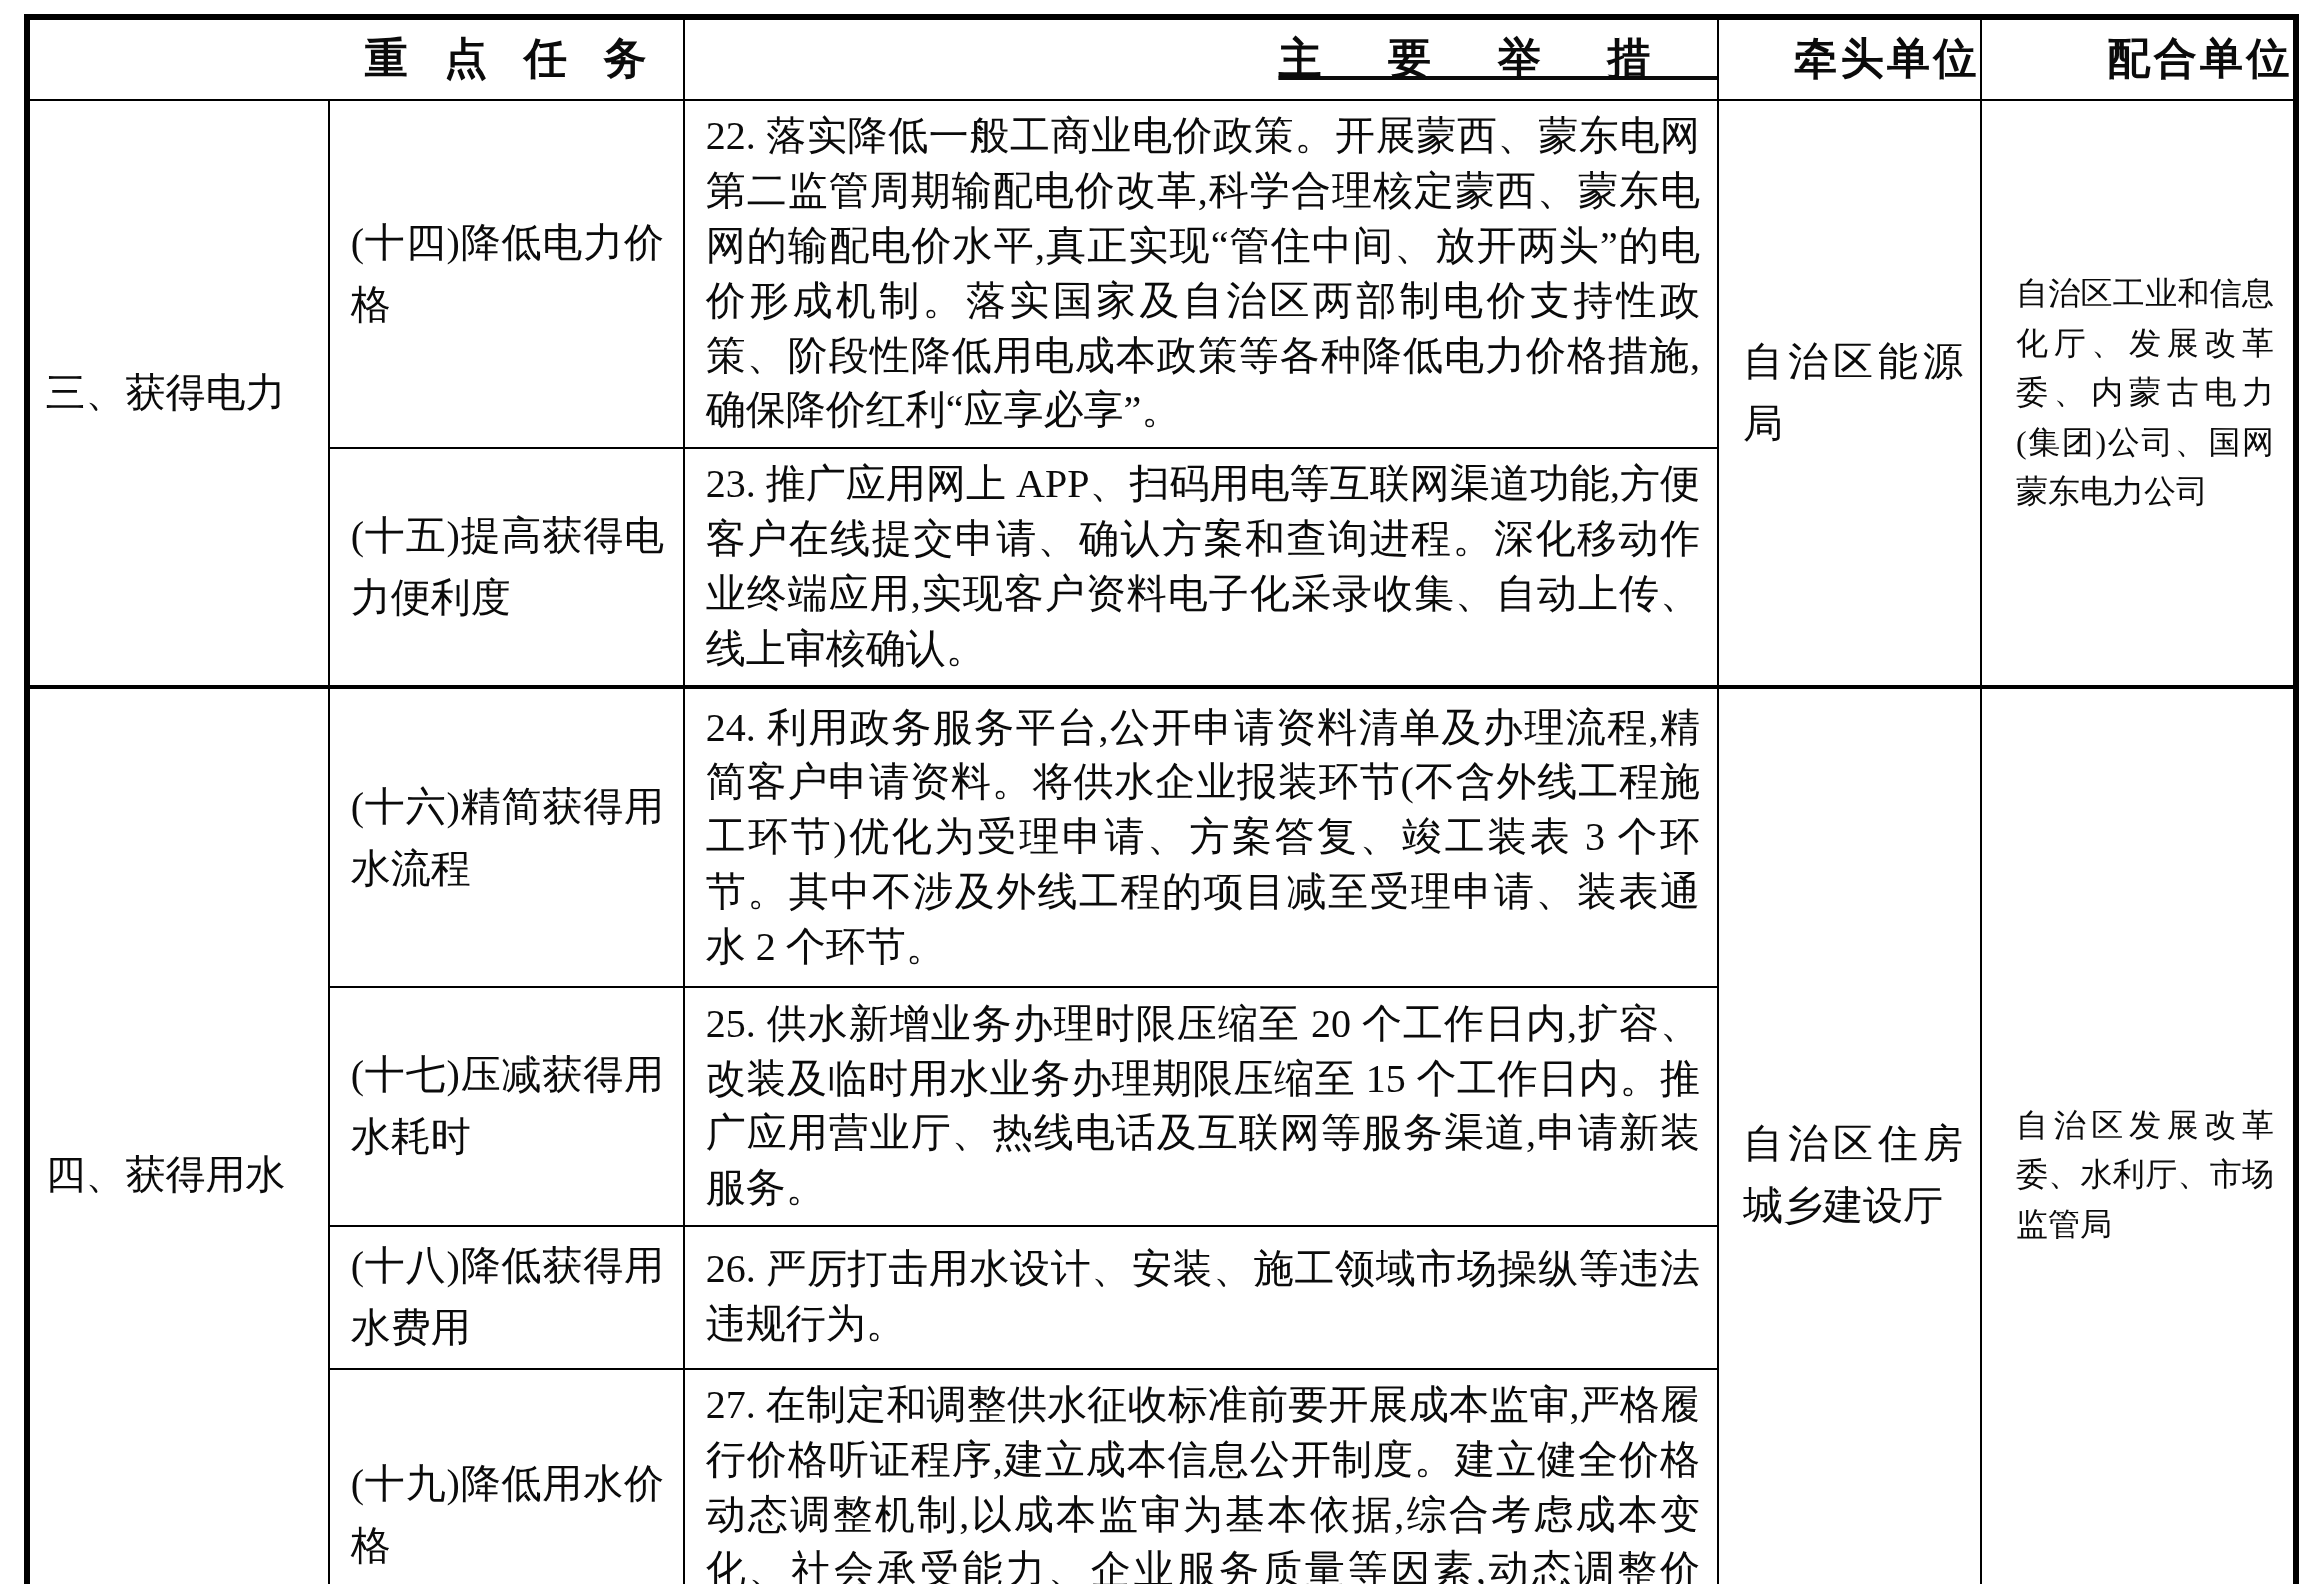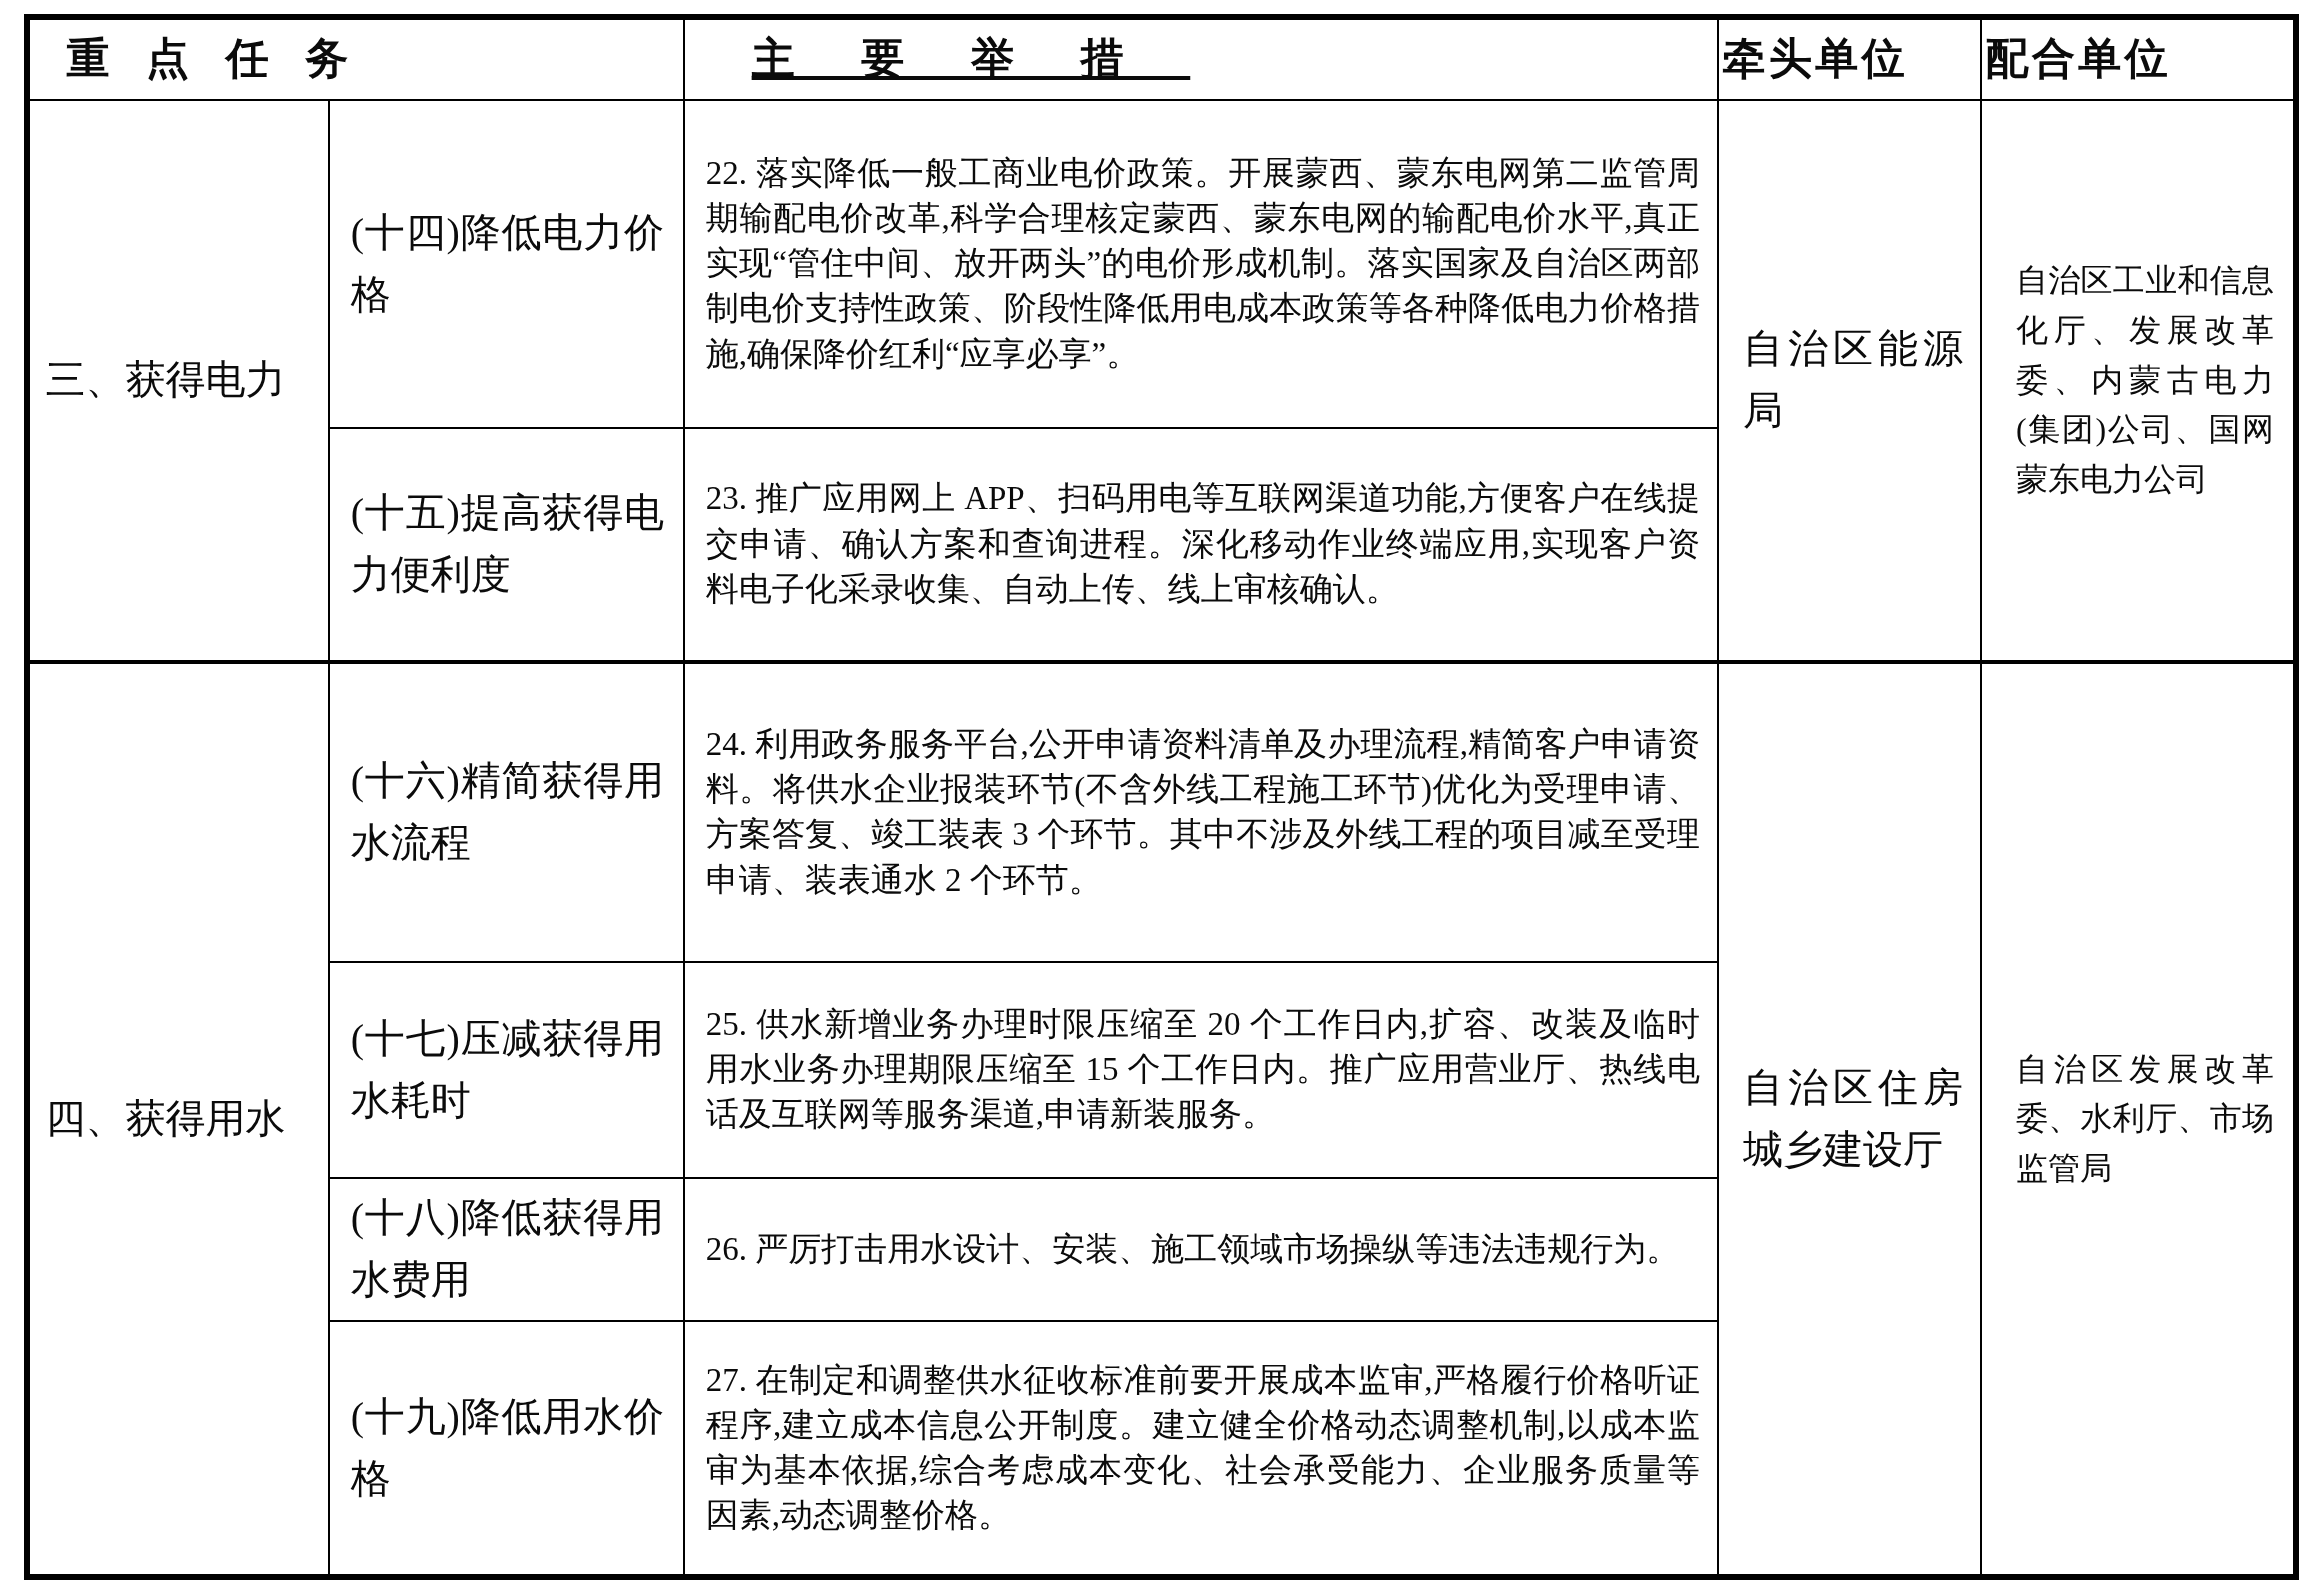--- a/index.html
+++ b/index.html
@@ -30,21 +30,21 @@
   table.grid th, table.grid td {
     border: 2.6px solid #000;
     vertical-align: middle;
     box-sizing: border-box;
     overflow: hidden;
   }
   tr.header-row { height: 83px; }
   th.th {
     font-size: 43px;
     font-weight: 700;
-    text-align: left;
+    text-align: right;
     white-space: nowrap;
     padding: 0;
   }
   th.task-h    { letter-spacing: 0.85em; padding-left: 0.85em; }
   th.measure-h { letter-spacing: 1.55em; padding-left: 1.55em; text-decoration: underline; }
   th.lead-h    { letter-spacing: 0.08em; padding-left: 0.08em; }
   th.coop-h    { letter-spacing: 0.08em; padding-left: 0.08em; }
 
   td.cat {
     font-size: 40px;
@@ -53,21 +53,21 @@
     padding: 5.2px 8.6px 5.2px 15.5px;
     white-space: nowrap;
   }
   td.task {
     font-size: 40px;
     line-height: 1.55;
     text-align: justify;
     padding: 8.6px 19px 8.6px 20.7px;
   }
   td.measure {
-    font-size: 33px;
+    font-size: 40px;
     line-height: 1.37;
     text-align: justify;
     padding: 8.6px 17px 8.6px 20.7px;
   }
   td.lead {
     font-size: 40px;
     line-height: 1.55;
     text-align: justify;
     padding: 8.6px 17px 8.6px 24px;
   }

